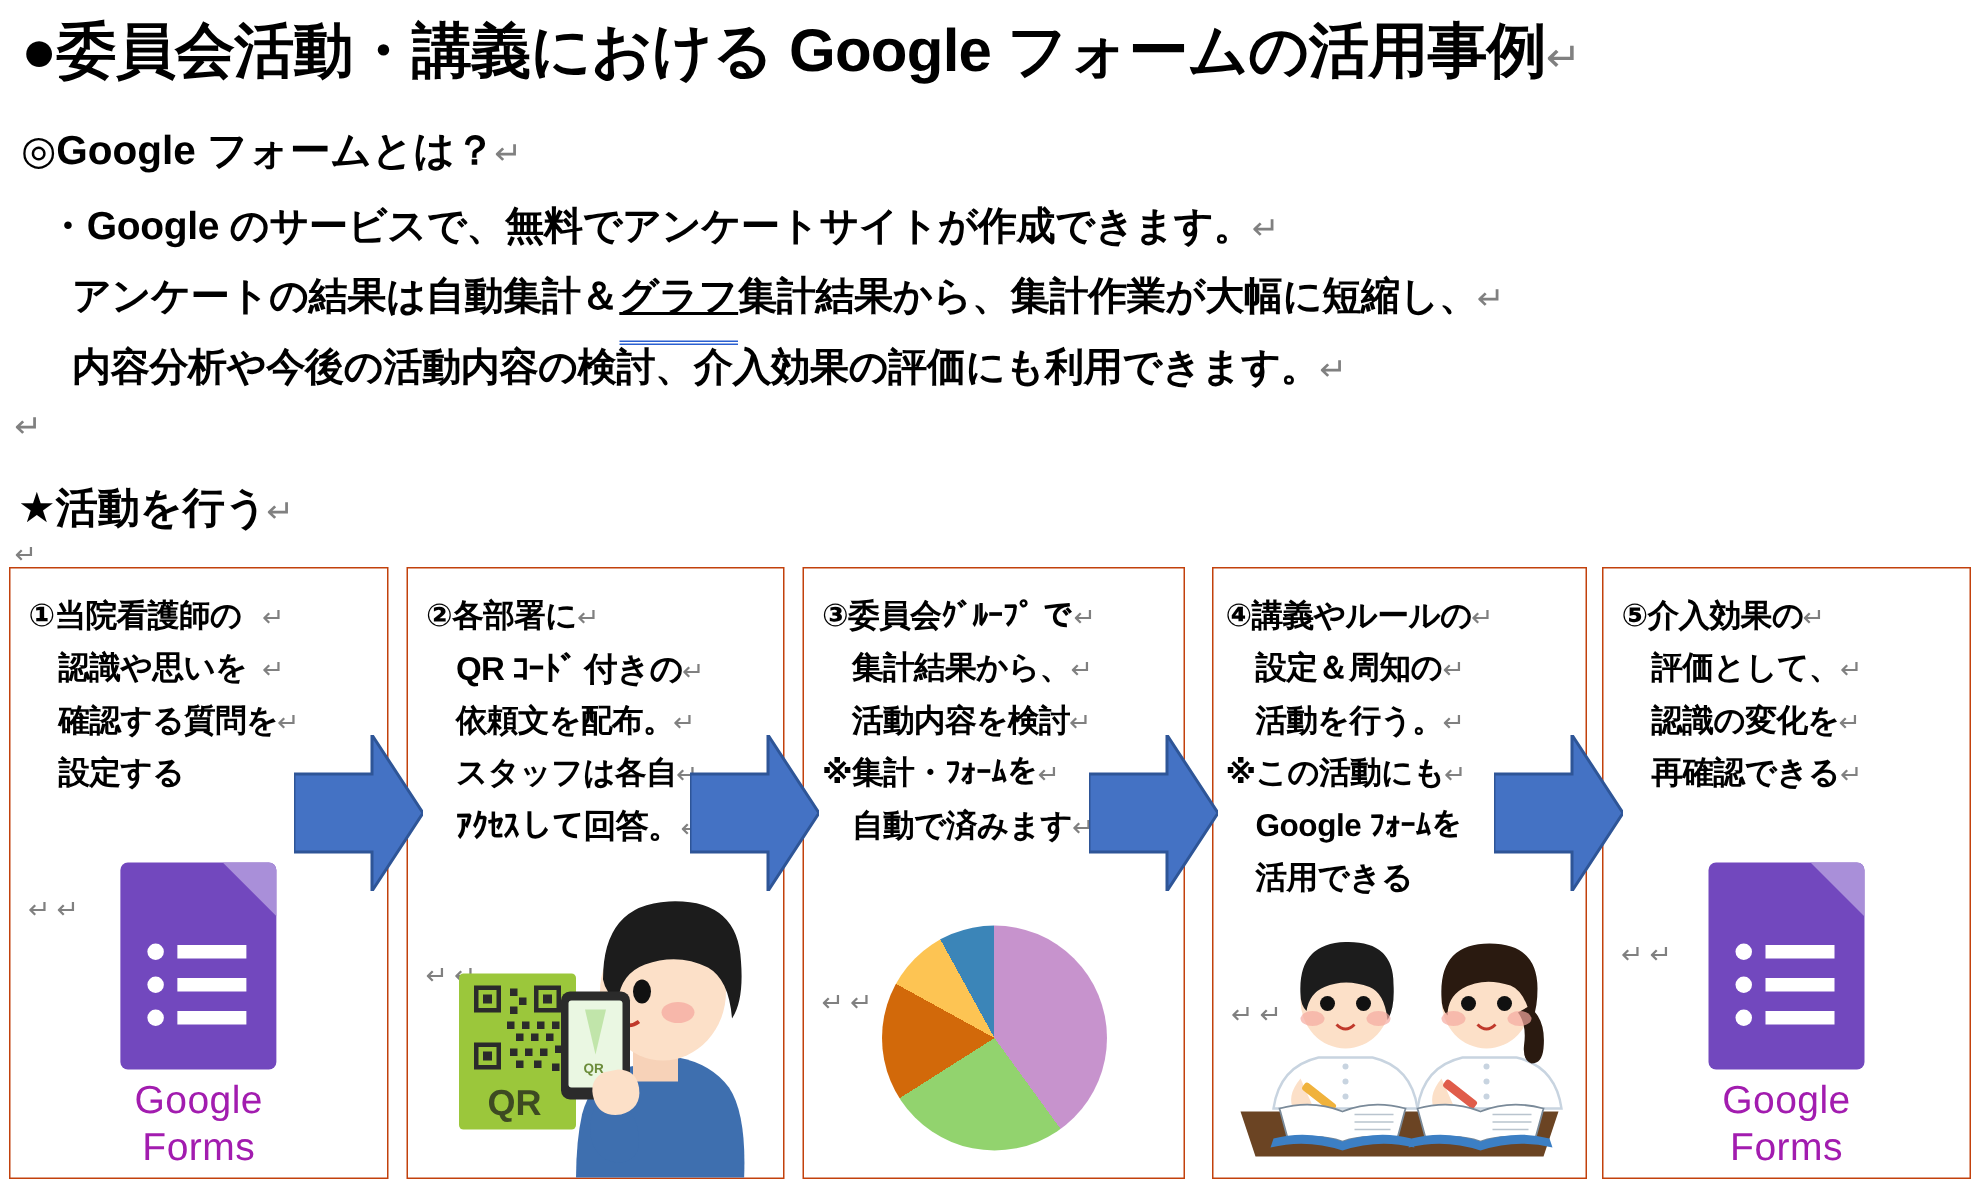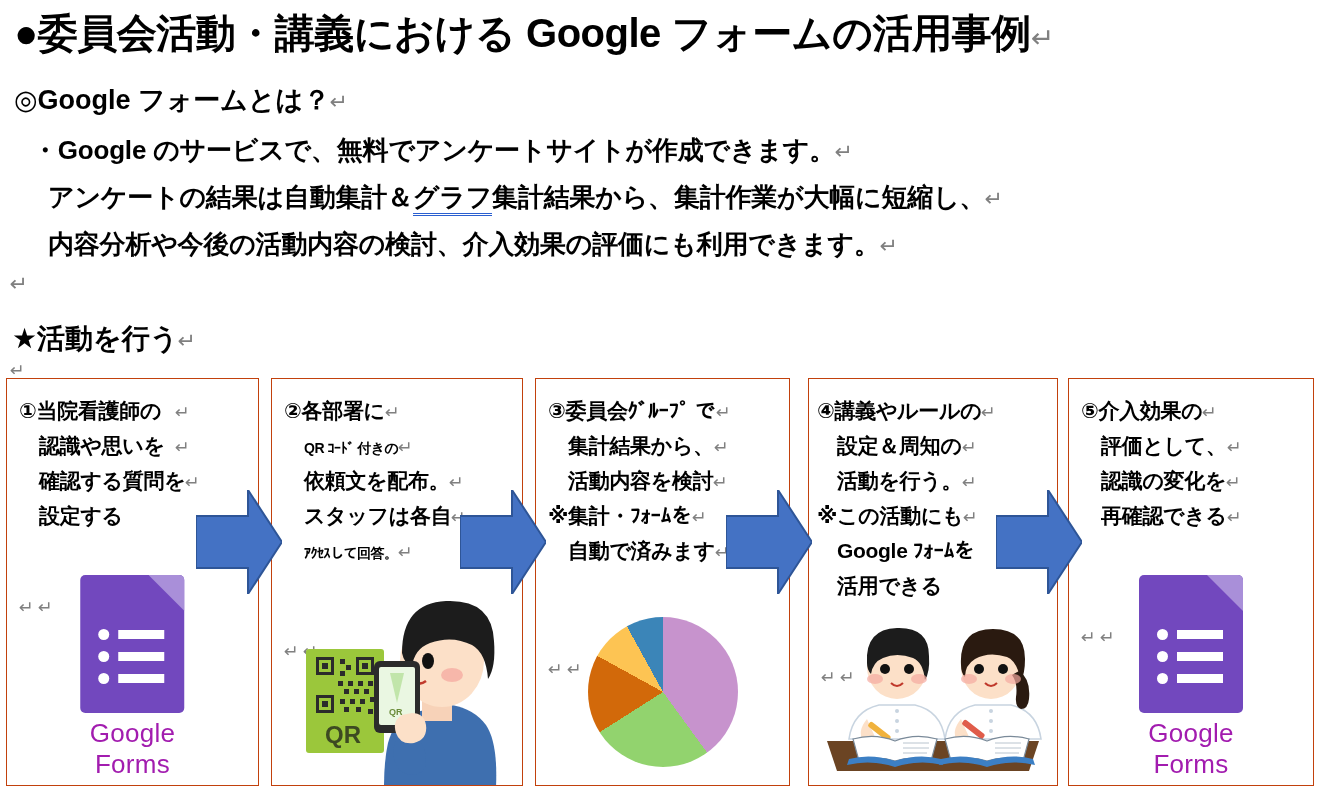--- a/index.html
+++ b/index.html
@@ -54,21 +54,22 @@
     white-space: nowrap;
     color: #000;
     letter-spacing: -0.2px;
   }
   .bl1 { left: 32px;  top: 133px; }
   .bl2 { left: 48px;  top: 180px; }
   .bl3 { left: 48px;  top: 227px; }
 
   .squiggle {
     border-bottom: 3px double #2a5fd0;
-    padding-bottom: 1px;
+    padding-bottom: 15px;
+    text-decoration: underline;
   }
 
   .blank-pil {
     position: absolute;
     left: 10px; top: 272px;
   }
 
   .img-head {
     position: absolute;
     left: 12px; top: 320px;
@@ -107,21 +108,21 @@
   .tline {
     font-size: 21px;
     font-weight: 700;
     white-space: nowrap;
     color: #000;
     line-height: 35px;
     height: 35px;
     letter-spacing: -0.3px;
   }
   .tline.ind { padding-left: 20px; }
-  .hw { font-size: 14px; letter-spacing: -0.5px; }
+  .hw { font-size: 22px; letter-spacing: -0.5px; }
 
   
   .arrow {
     position: absolute;
     top: 112px;
     width: 86px; height: 104px;
     z-index: 5;
   }
   .arrow.a1 { left: 196px; }
   .arrow.a2 { left: 460px; }

